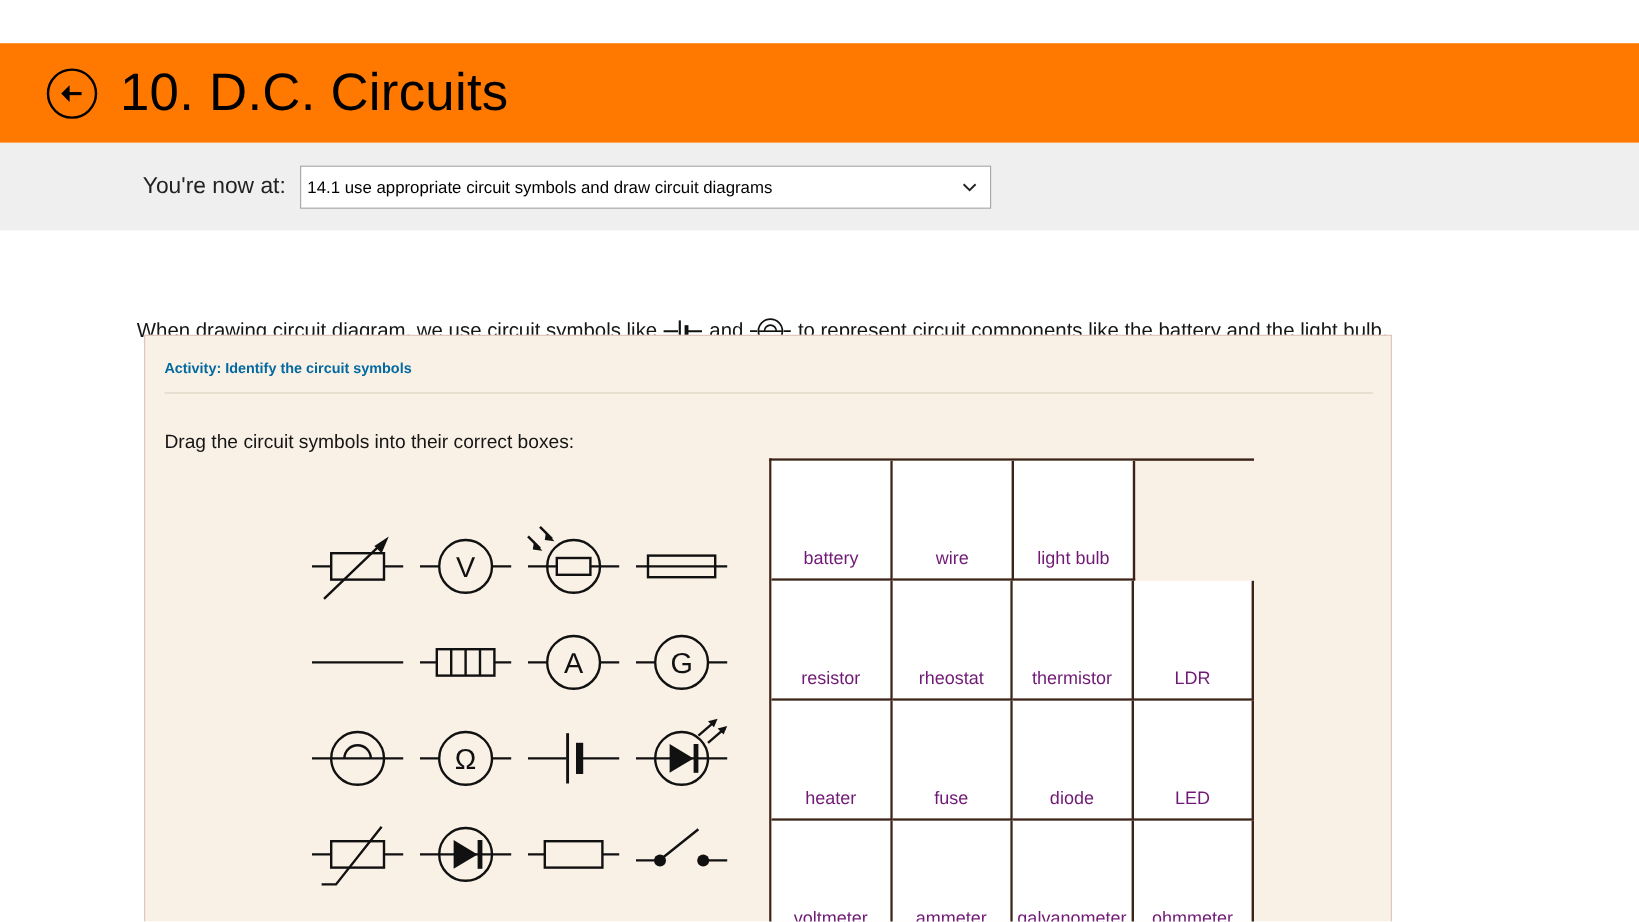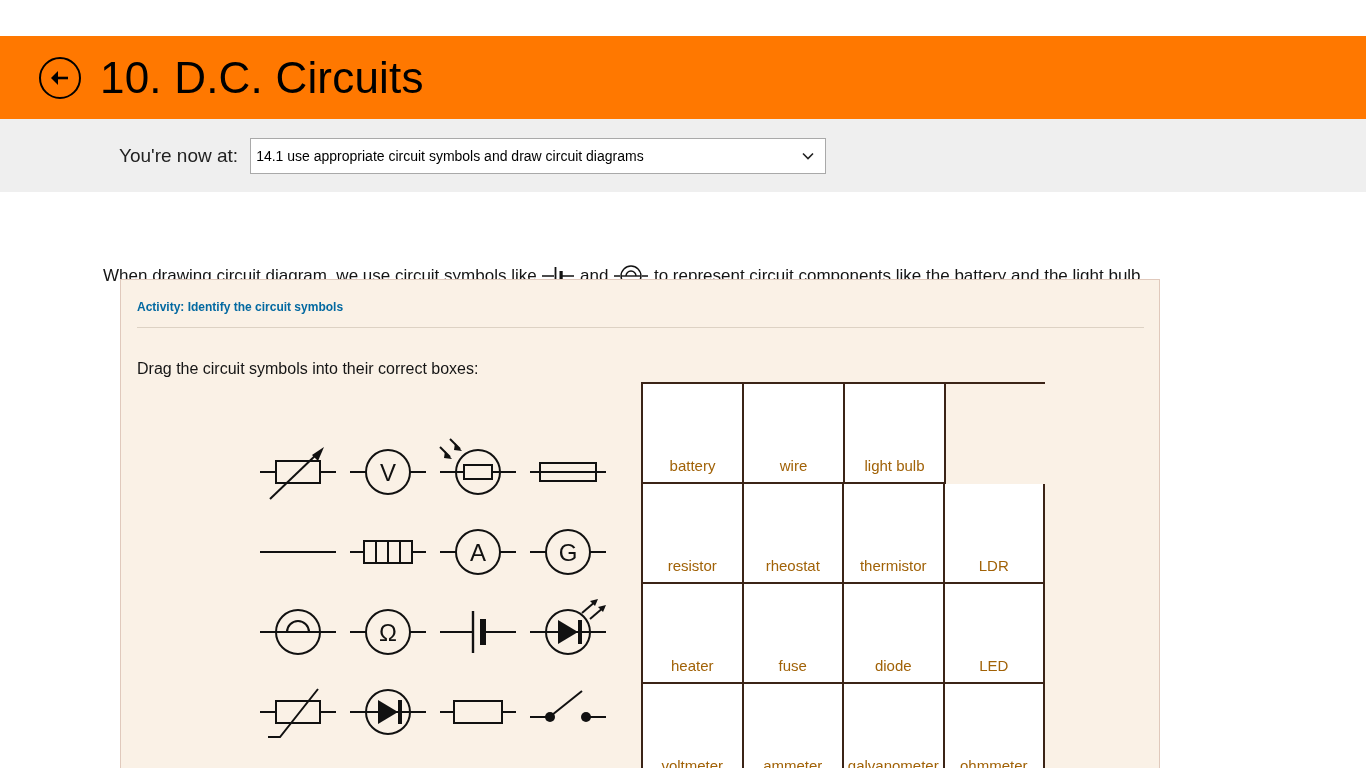--- a/index.html
+++ b/index.html
@@ -74,21 +74,21 @@
   .select-arrow {
     position: absolute;
     right: 10px; top: 50%;
     transform: translateY(-50%);
     width: 14px; height: 14px;
   }
 
   
   .intro {
     position: absolute;
-    left: 103px; top: 223px;
+    left: 114px; top: 223px;
     font-size: 17px;
     color: #151515;
     display: flex;
     align-items: center;
     white-space: nowrap;
   }
   .intro span { white-space: pre; }
   .inline-sym { display: inline-block; vertical-align: middle; }
 
   
@@ -164,21 +164,21 @@
     box-sizing: border-box;
     position: relative;
     cursor: pointer;
   }
   .drop-label {
     position: absolute;
     left: 0; right: 0;
     bottom: 8px;
     text-align: center;
     font-size: 15px;
-    color: #a16207;
+    color: #701a75;
     white-space: nowrap;
     margin-top: 16px;
   }
   svg { display: block; overflow: visible; }
 </style>
 </head>
 <body>
 
 <div class="page">
 

